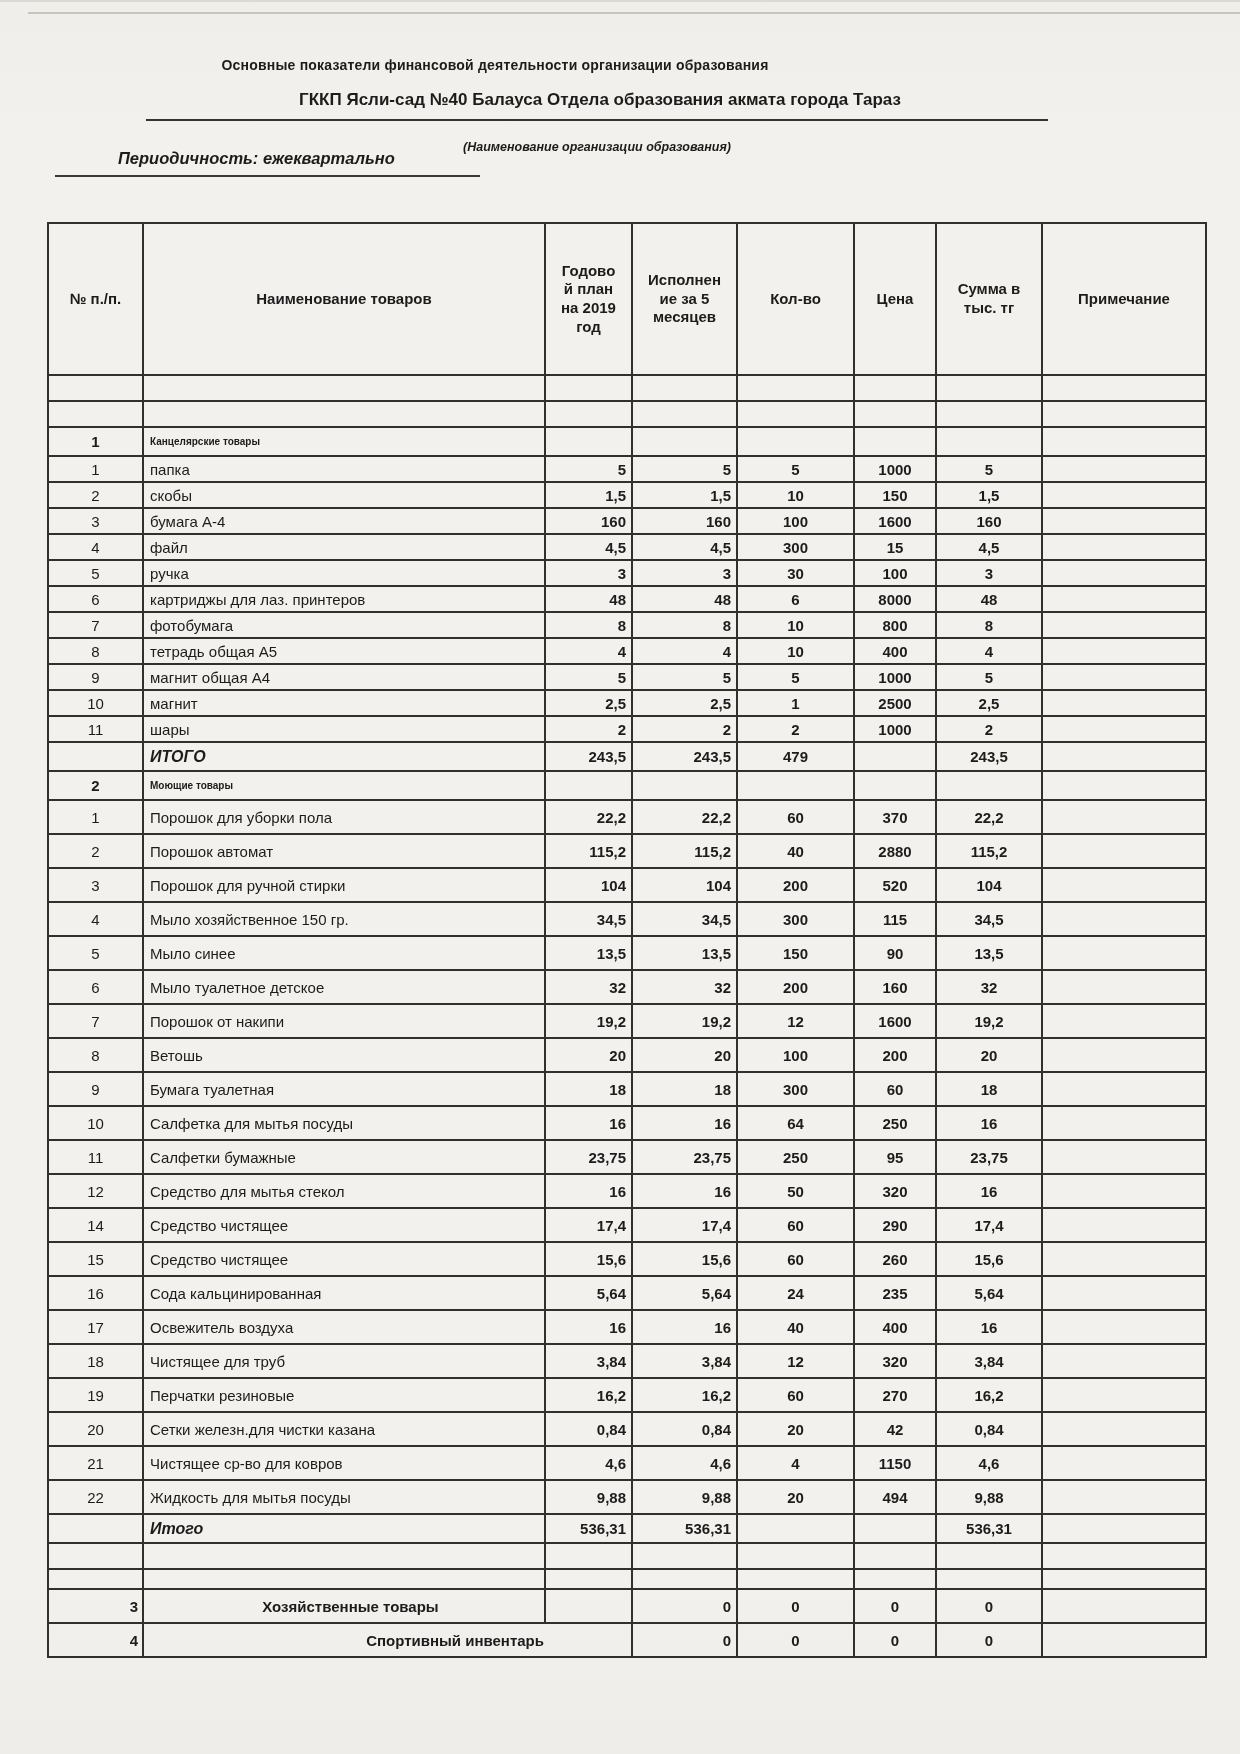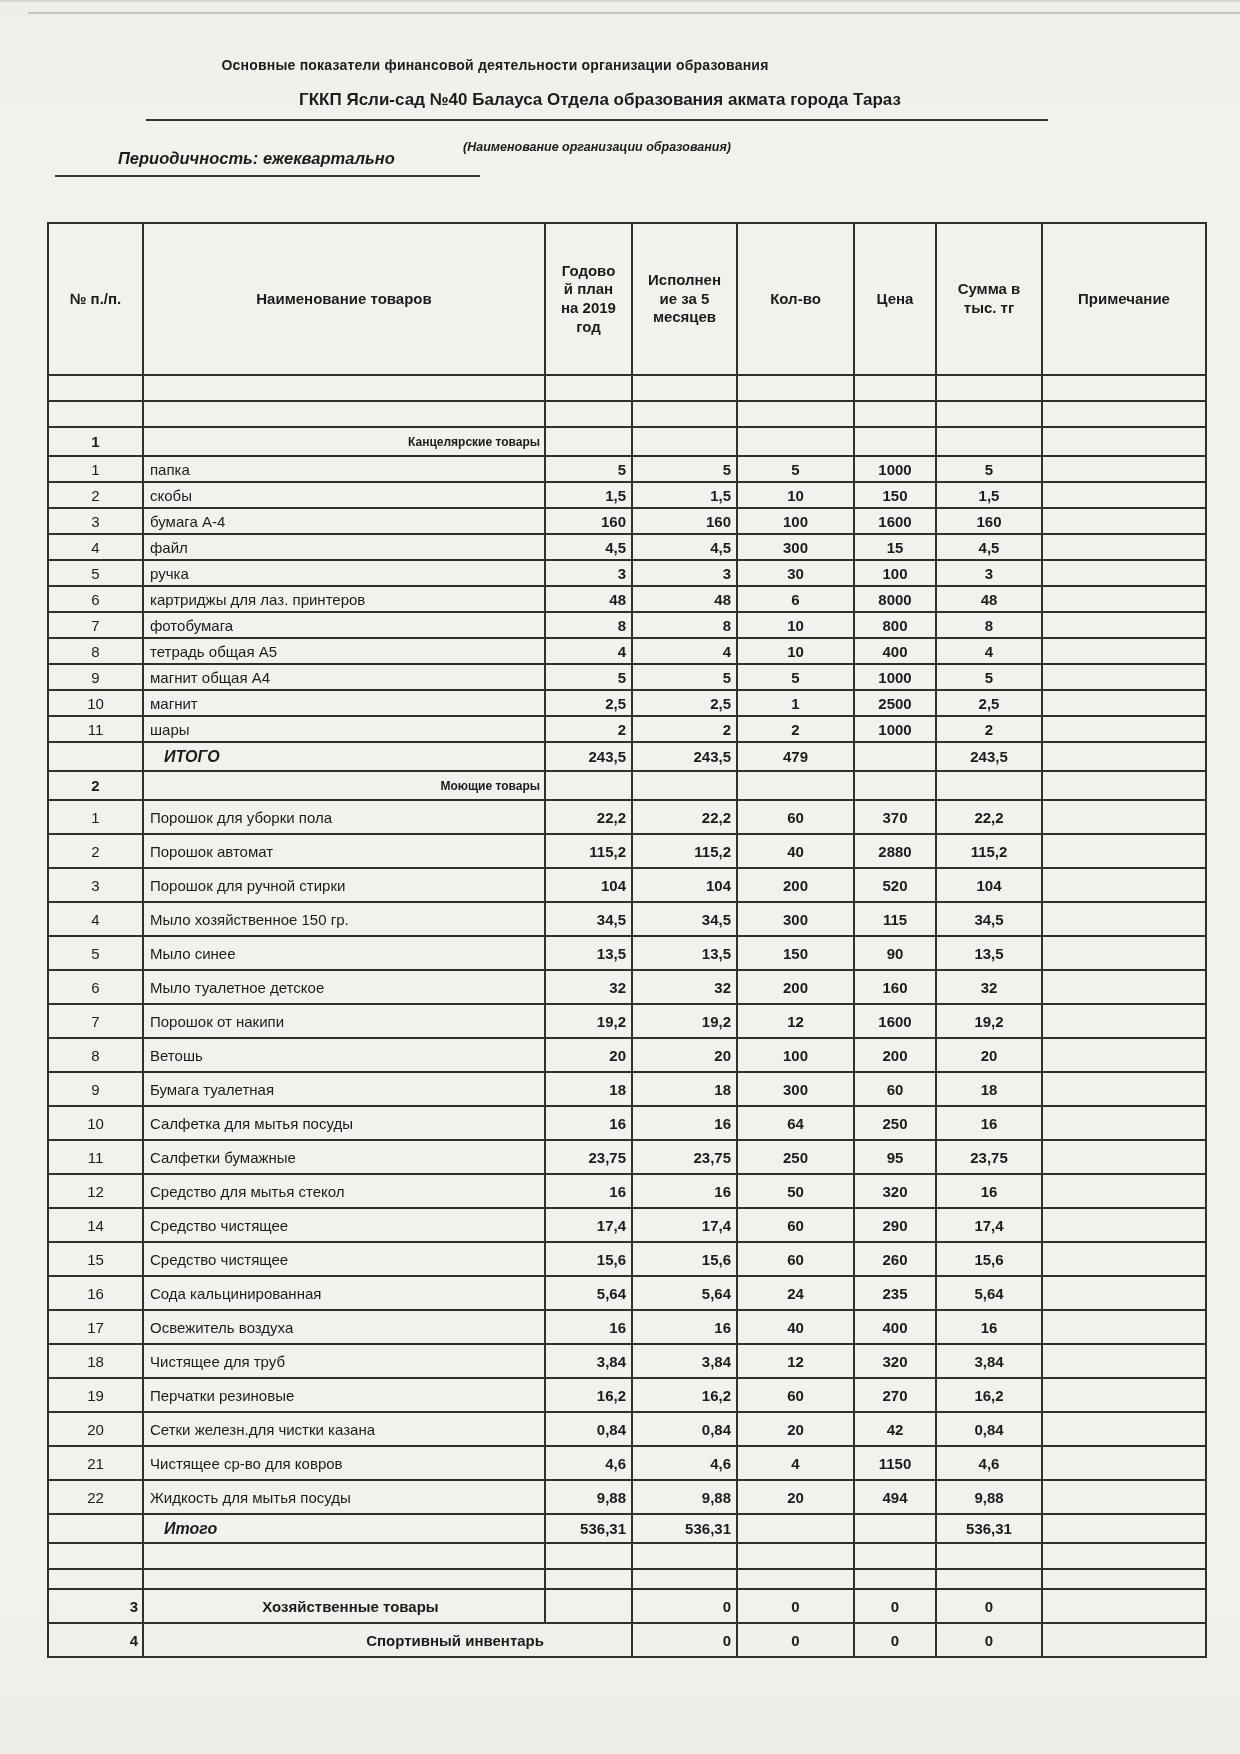--- a/index.html
+++ b/index.html
@@ -29,29 +29,29 @@
   
   .tbl-wrap{position:absolute;top:222px;left:47px;}
   table{border-collapse:collapse;table-layout:fixed;width:1158px;background:transparent;}
   td,th{border:2px solid #333029;padding:0 4px;font-size:15px;overflow:hidden;}
   thead th{font-weight:700;text-align:center;vertical-align:middle;line-height:1.25;height:150px;}
   .th-wrap{white-space:pre-line;}
   .r-spacer1 td{height:24px;}
   .r-spacer2 td{height:18px;}
   .r-sec td{height:27px;font-weight:700;}
   .r-sec .c-num{text-align:center;}
-  .r-sec .c-name{text-align:right;font-size:12px;}
+  .r-sec .c-name{text-align:left;font-size:10px;}
   .r1 td{height:24px;}
   .r2 td{height:32px;}
   .c-num{text-align:center;}
   .c-name{text-align:left;padding-left:6px;}
   .c-rt{text-align:right;font-weight:700;padding-right:5px;}
   .c-ct{text-align:center;font-weight:700;}
   .r-total td{height:27px;}
-  .r-total .c-label{font-weight:700;font-style:italic;font-size:16px;padding-left:20px;}
+  .r-total .c-label{font-weight:700;font-style:italic;font-size:16px;padding-left:6px;}
   .r-foot td{height:32px;font-weight:700;}
   .r-foot .c-num{text-align:right;padding-right:4px;}
   .r-foot .c-name{text-align:center;padding-left:17px;}
   .r-foot .c-name-merged{text-align:right;padding-right:87px;}
 </style>
 </head>
 <body>
 
 <div class="page">
   <div class="scan-top-edge"></div>

